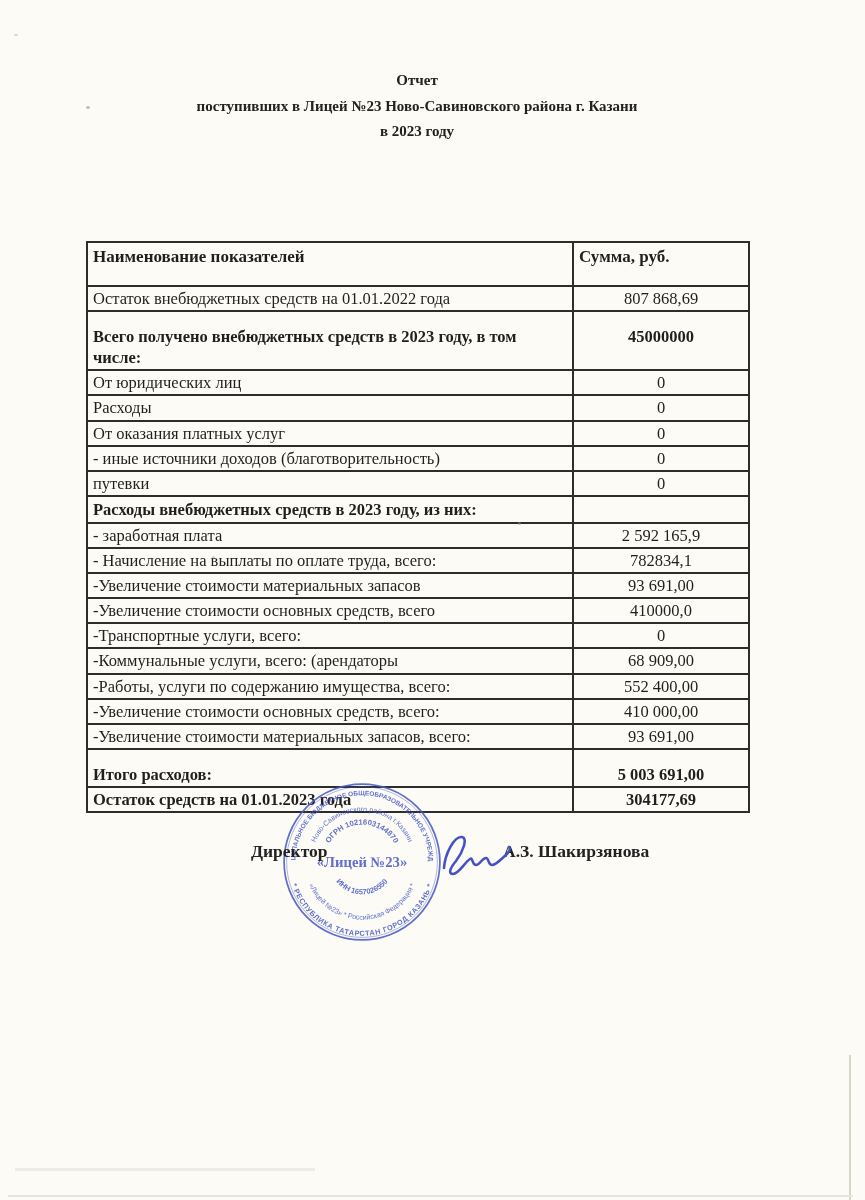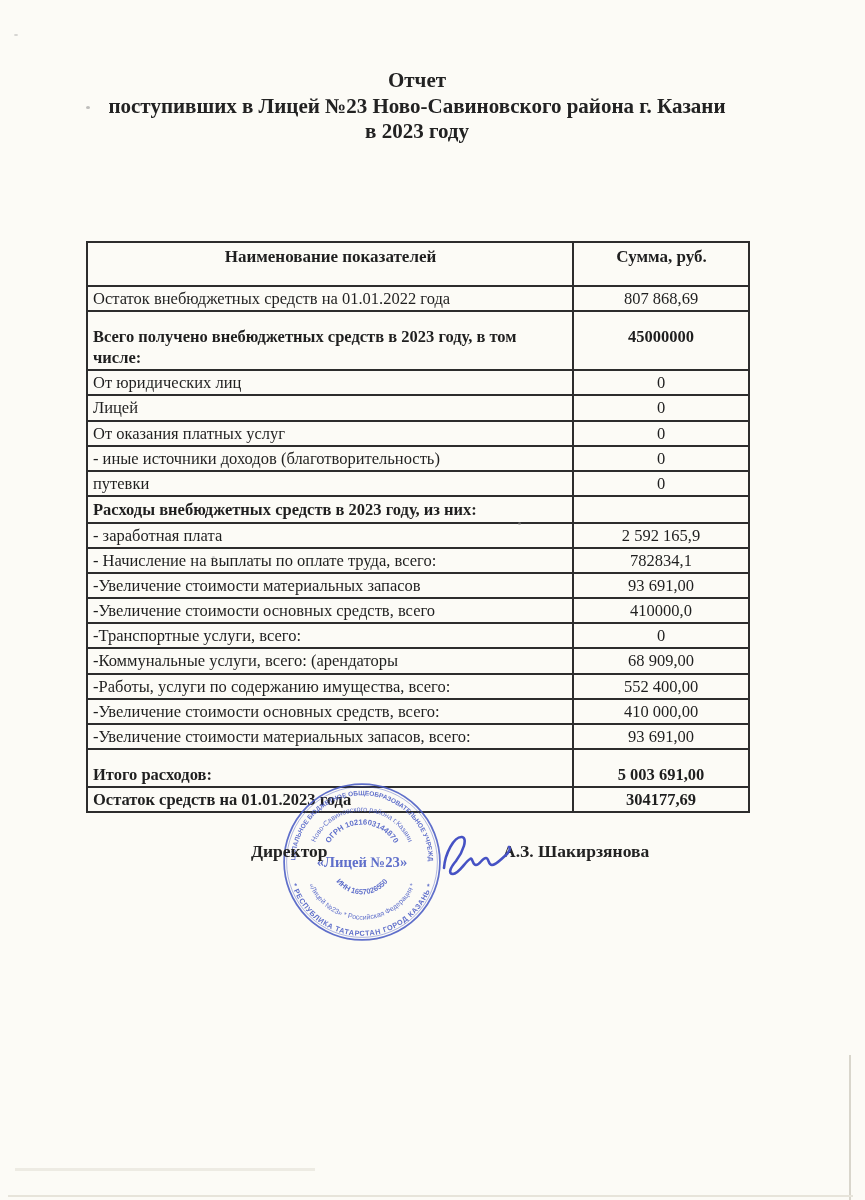--- a/index.html
+++ b/index.html
@@ -14,21 +14,21 @@
     color: #1f1f1f;
   }
   
   .title-block {
     position: absolute;
     top: 68px;
     left: 55px;
     width: 724px;
     text-align: center;
     font-weight: bold;
-    font-size: 21px;
+    font-size: 15px;
     line-height: 25.5px;
     color: #222;
   }
   
   .report-table {
     position: absolute;
     top: 241px;
     left: 86px;
     width: 662px;
     border-collapse: collapse;
@@ -40,21 +40,21 @@
     border: 2px solid #2d2d2d;
     font-size: 16.5px;
     line-height: 1.28;
     padding: 1px 4px 1px 5px;
     vertical-align: middle;
     overflow: hidden;
   }
   .report-table th {
     font-size: 17px;
     font-weight: bold;
-    text-align: center;
+    text-align: left;
     vertical-align: top;
     padding-top: 3px;
     height: 38px;
   }
   .report-table td:nth-child(2) {
     text-align: center;
     padding-left: 2px;
     padding-right: 2px;
   }
   .report-table tr.bold td { font-weight: bold; }
@@ -156,21 +156,21 @@
         </tr>
         <tr class="bold valign-top" style="height: 46px;">
           <td>Всего получено внебюджетных средств в 2023 году, в том числе:</td>
           <td>45000000</td>
         </tr>
         <tr style="height: 24px;">
           <td>От юридических лиц</td>
           <td>0</td>
         </tr>
         <tr style="height: 24px;">
-          <td>Лицей</td>
+          <td>Расходы</td>
           <td>0</td>
         </tr>
         <tr style="height: 24px;">
           <td>От оказания платных услуг</td>
           <td>0</td>
         </tr>
         <tr style="height: 24px;">
           <td>- иные источники доходов (благотворительность)</td>
           <td>0</td>
         </tr>

